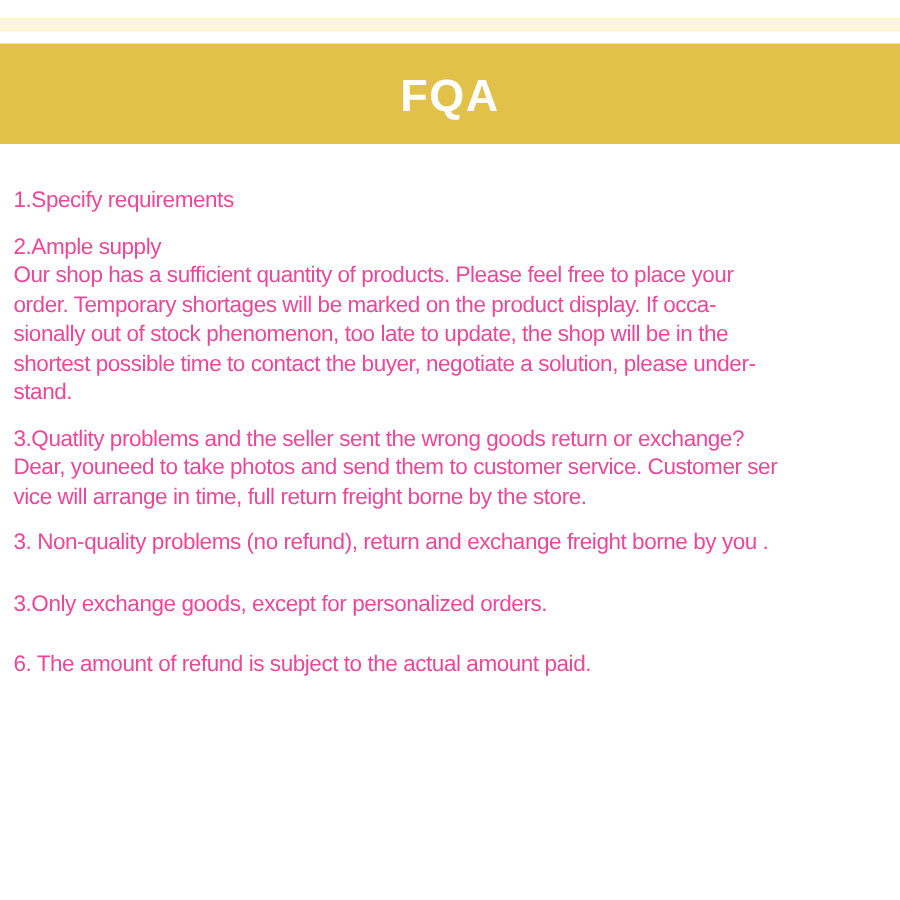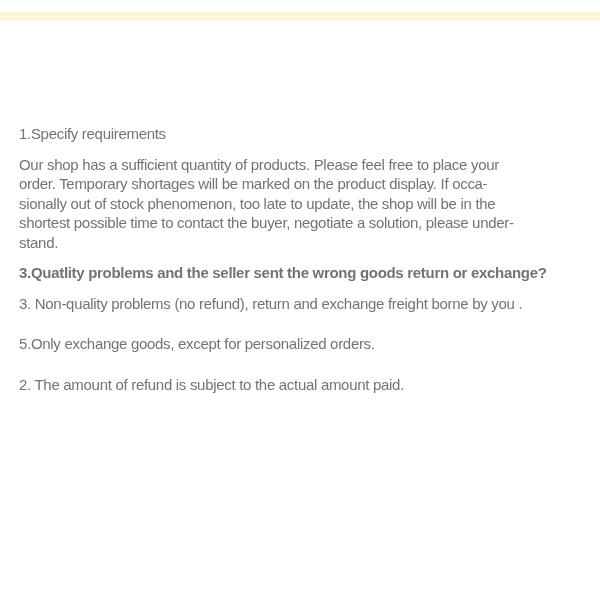--- a/index.html
+++ b/index.html
@@ -31,59 +31,65 @@
   }
   .banner-title {
     color: #ffffff;
     font-size: 30px;
     font-weight: bold;
     letter-spacing: 1px;
     padding-top: 5px;
   }
   .content {
     position: absolute;
-    left: 19px; top: 124px;
+    left: 9px; top: 124px;
     width: 575px;
-    color: #737373;
+    color: #ec4899;
     font-size: 15px;
     line-height: 19.5px;
     letter-spacing: -0.3px;
   }
   .faq-section { margin: 0 0 11px 0; }
   .faq-heading { font-weight: normal; }
-  .faq-heading.bold { font-weight: bold; }
+  .faq-heading.bold { font-weight: normal; }
   .faq-body { white-space: pre-line; }
   .faq-item { margin: 0 0 21px 0; }
 </style>
 </head>
 <body>
 
 <div class="canvas">
 
   <div class="top-strip"></div>
 
+  <div class="banner">
+    <span class="banner-title">FQA</span>
+  </div>
 
   <div class="content">
 
     <div class="faq-section">
       <div class="faq-heading">1.Specify requirements</div>
     </div>
 
     <div class="faq-section">
+      <div class="faq-heading">2.Ample supply</div>
       <div class="faq-body">Our shop has a sufficient quantity of products. Please feel free to place your
 order. Temporary shortages will be marked on the product display. If occa-
 sionally out of stock phenomenon, too late to update, the shop will be in the
 shortest possible time to contact the buyer, negotiate a solution, please under-
 stand.</div>
     </div>
 
     <div class="faq-section">
       <div class="faq-heading bold">3.Quatlity problems and the seller sent the wrong goods return or exchange?</div>
+      <div class="faq-body">Dear, youneed to take photos and send them to customer service. Customer ser
+vice will arrange in time, full return freight borne by the store.</div>
     </div>
 
     <div class="faq-item">3. Non-quality problems (no refund), return and exchange freight borne by you .</div>
 
-    <div class="faq-item">5.Only exchange goods, except for personalized orders.</div>
+    <div class="faq-item">3.Only exchange goods, except for personalized orders.</div>
 
-    <div class="faq-item">2. The amount of refund is subject to the actual amount paid.</div>
+    <div class="faq-item">6. The amount of refund is subject to the actual amount paid.</div>
 
   </div>
 </div>
 
 </body></html>

